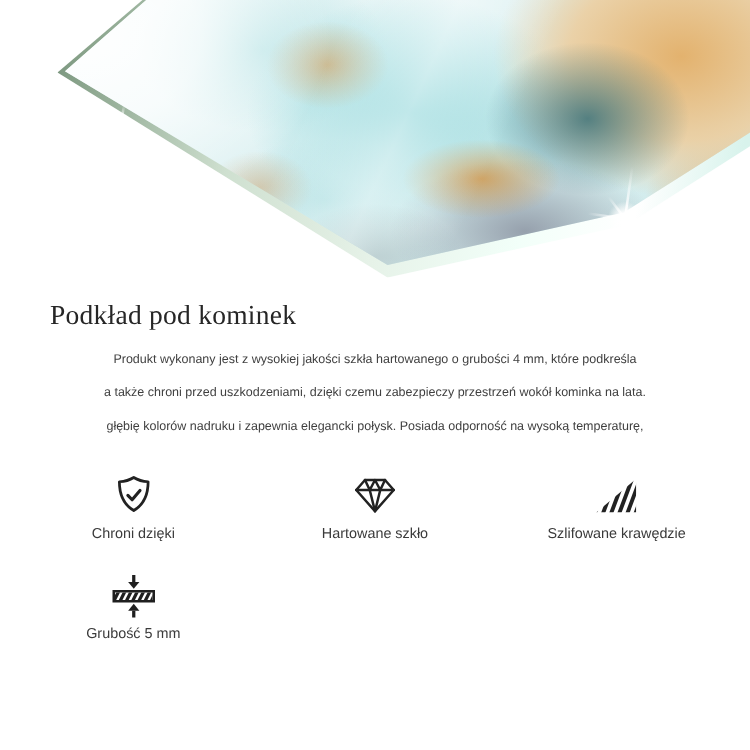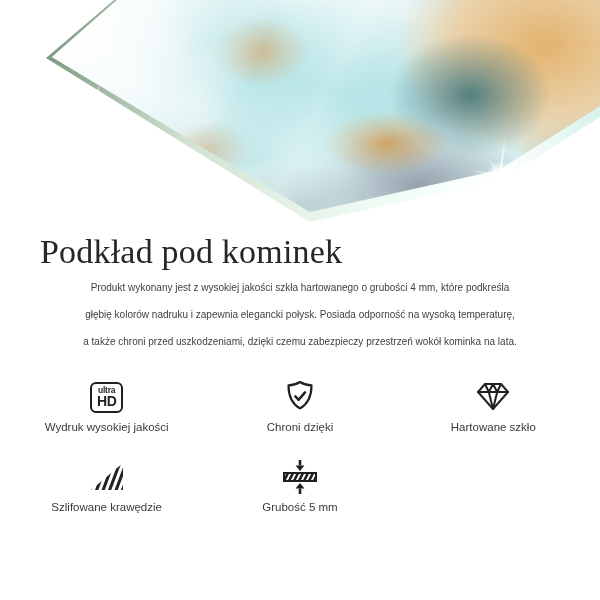--- a/index.html
+++ b/index.html
@@ -47,21 +47,21 @@
   }
   .sparkle .core {
     position:absolute; left:0; top:0; width:28px; height:28px; border-radius:50%;
     transform: translate(-50%,-50%);
     background: radial-gradient(circle, #fff 0%, rgba(255,255,255,0.85) 30%, rgba(255,255,255,0) 70%);
   }
   .sparkle.small .core { width:14px; height:14px; }
   
   h1 {
     margin:-2px 0 0 40px; font-family:"Liberation Serif", serif; font-weight:400;
-    color:#262626; font-size:34px; line-height:37px; letter-spacing:0.2px;
+    color:#262626; font-size:22px; line-height:37px; letter-spacing:0.2px;
   }
   .description { margin:4px 30px 0; }
   .description .line {
     text-align:center; white-space:nowrap; font-size:10px; line-height:27px; color:#3f3f3f;
   }
   
   .features { display:grid; grid-template-columns:repeat(3,1fr); row-gap:24px; margin:22px 10px 0; }
   .feature { display:flex; flex-direction:column; align-items:center; }
   .icon-slot { height:40px; display:flex; align-items:center; justify-content:center; }
   .feature .label { margin-top:4px; font-size:11.5px; color:#3a3a3a; }
@@ -96,36 +96,27 @@
       <div class="core"></div>
     </div>
   </div>
 
   <h1>
     <div>Podkład pod kominek</div>
   </h1>
 
   <div class="description">
     <div class="line">Produkt wykonany jest z wysokiej jakości szkła hartowanego o grubości 4 mm, które podkreśla</div>
+    <div class="line">a także chroni przed uszkodzeniami, dzięki czemu zabezpieczy przestrzeń wokół kominka na lata.</div>
     <div class="line">głębię kolorów nadruku i zapewnia elegancki połysk. Posiada odporność na wysoką temperaturę,</div>
-    <div class="line">a także chroni przed uszkodzeniami, dzięki czemu zabezpieczy przestrzeń wokół kominka na lata.</div>
   </div>
 
   <div class="features">
 
 
-    <div class="feature">
-      <div class="icon-slot">
-        <div class="uhd-box">
-          <span class="uhd-top">ultra</span>
-          <span class="uhd-bottom">HD</span>
-        </div>
-      </div>
-      <div class="label">Wydruk wysokiej jakości</div>
-    </div>
 
     <div class="feature">
       <div class="icon-slot">
         <svg class="fi" width="40" height="40" viewBox="0 0 40 40">
           <path d="M20 5 C23.5 7.2 27.5 8.2 31.5 8.4 C31.5 16 29.5 25.8 20 31.4 C10.5 25.8 8.5 16 8.5 8.4 C12.5 8.2 16.5 7.2 20 5 Z"></path>
           <path d="M15.3 19.3 L18.7 22.8 L25 15.4" stroke-width="2.5"></path>
         </svg>
       </div>
       <div class="label">Chroni dzięki</div>
     </div>

